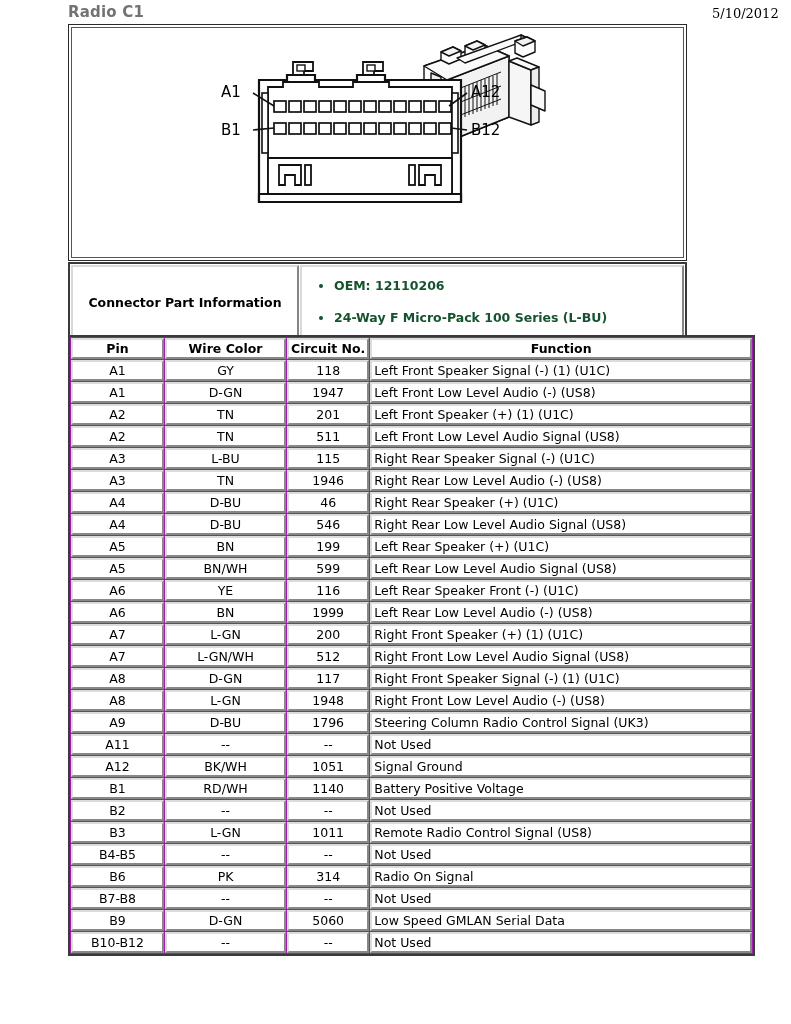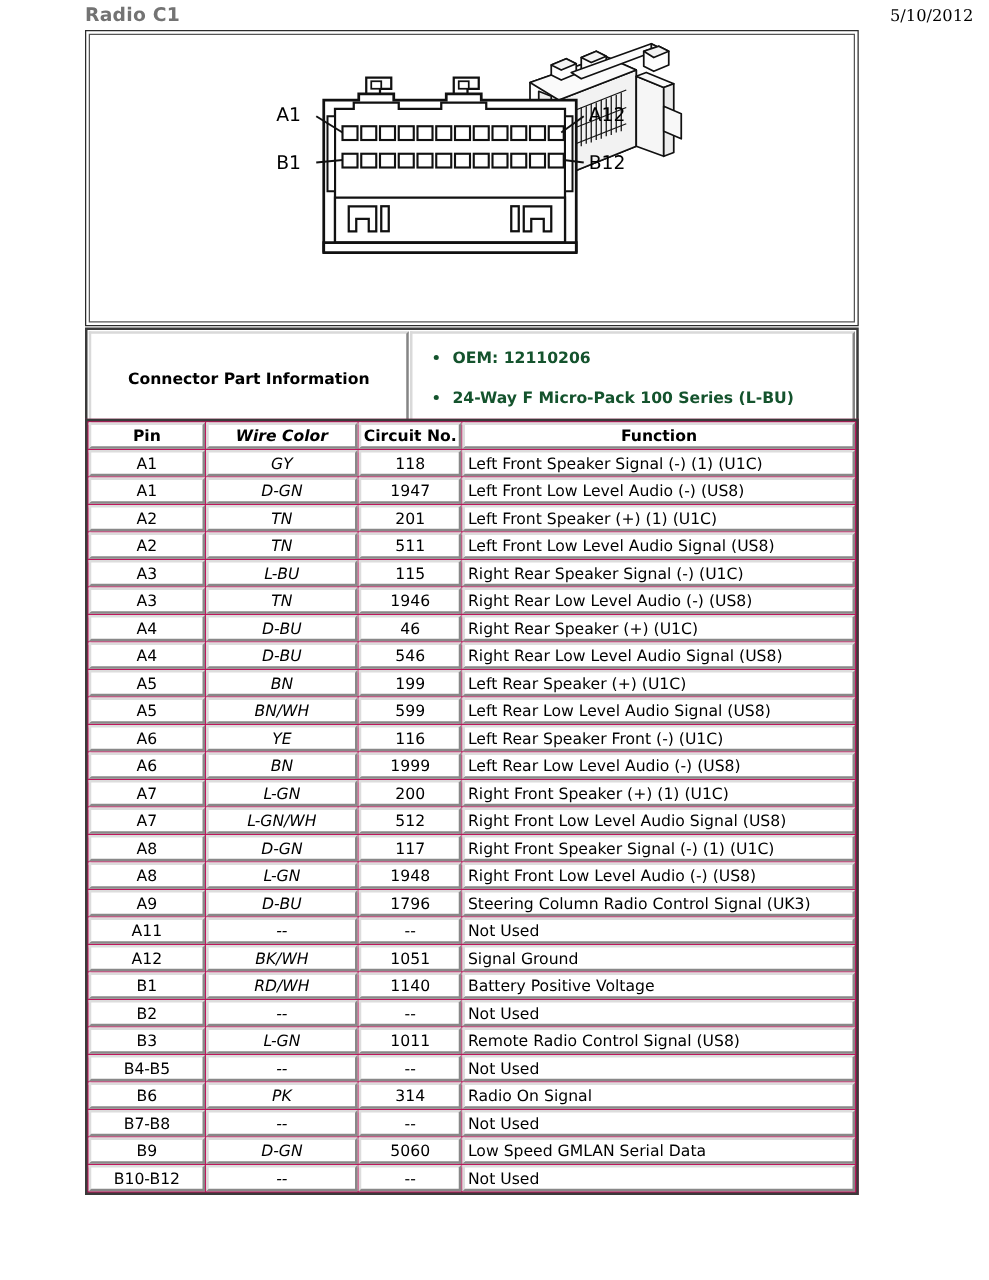--- a/index.html
+++ b/index.html
@@ -69,21 +69,21 @@
     border: 2px solid #3a3a3a;
     background: #fff;
     box-sizing: border-box;
   }
   #partinfo-table td {
     border: 2px outset #d9d9d9;
     background: #ffffff;
     box-sizing: border-box;
   }
   #partinfo-label {
-    width: 256px;
+    width: 228px;
     text-align: center;
     vertical-align: middle;
     font-size: 12.5px;
     font-weight: bold;
     color: #000;
     padding: 6px 4px;
   }
   #partinfo-bullets {
     vertical-align: top;
     padding: 8px 6px 10px 10px;
@@ -99,43 +99,43 @@
     color: #14532d;
     margin: 4px 0 18px 0;
     line-height: 1.15;
   }
   #partinfo-bullets li:last-child { margin-bottom: 2px; }
 
   
   #pinout-table {
     position: absolute;
     left: 68px; top: 335px;
-    width: 619px;
+    width: 687px;
     border: 2px solid #3a3a3a;
-    background: #be185d;
+    background: #a21caf;
     box-sizing: border-box;
   }
   #pinout-table th,
   #pinout-table td {
     border: 2px outset #dcdcdc;
     background: #ffffff;
     height: 17px;
     font-size: 12.5px;
     color: #000;
     box-sizing: border-box;
     padding: 1px 2px;
     white-space: nowrap;
     overflow: hidden;
   }
   #pinout-table th {
     font-weight: bold;
     text-align: center;
   }
   .col-pin      { width: 93px;  text-align: center; }
-  .col-wire     { width: 121px; text-align: center; font-style: italic; }
+  .col-wire     { width: 121px; text-align: center; }
   .col-circuit  { width: 82px;  text-align: center; }
   .col-function { width: auto;  text-align: left; padding-left: 5px; }
   #pinout-table th.col-function { text-align: center; padding-left: 2px; }
 </style>
 </head>
 <body>
 
 <div id="header-bar">
   <div id="page-title">Radio C1</div>
   <div id="page-date">5/10/2012</div>

